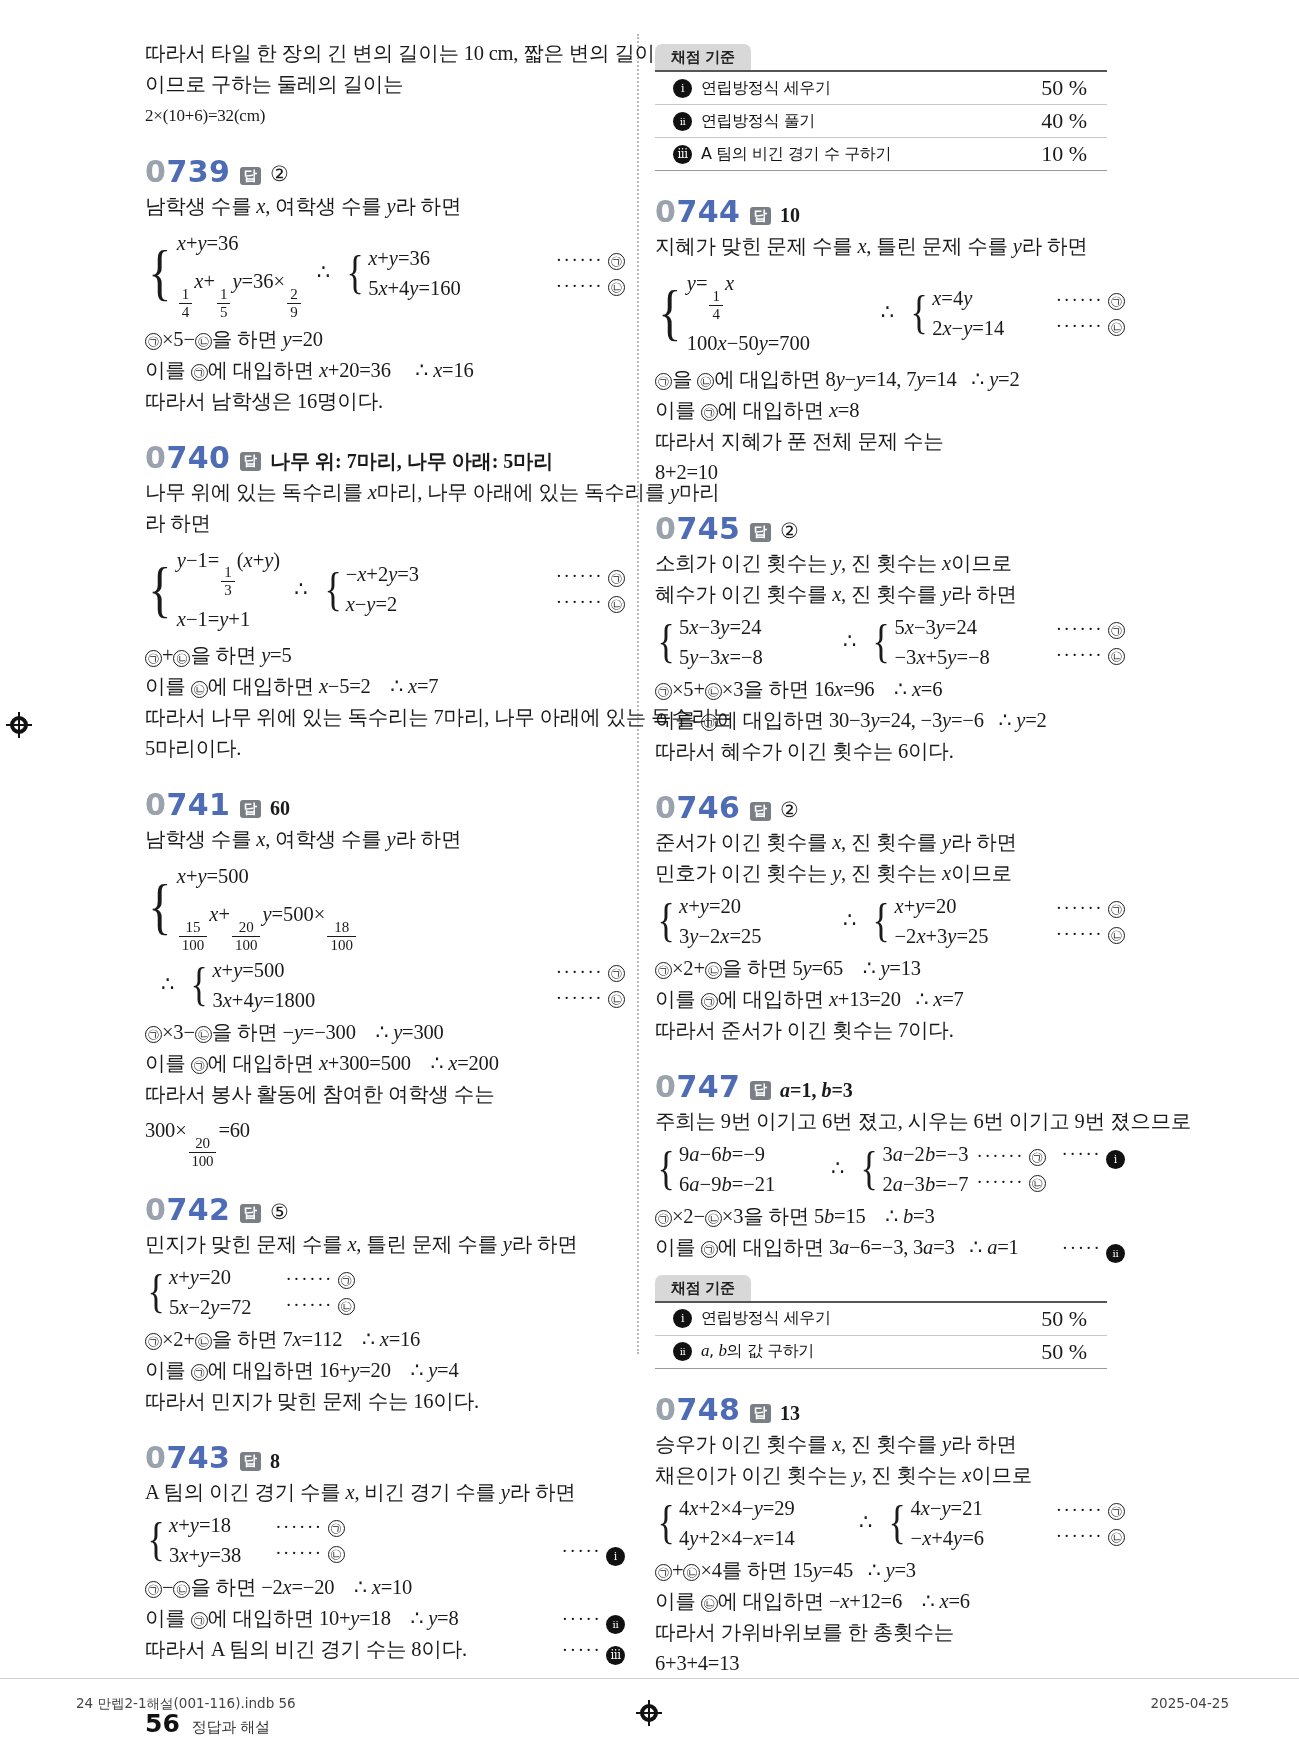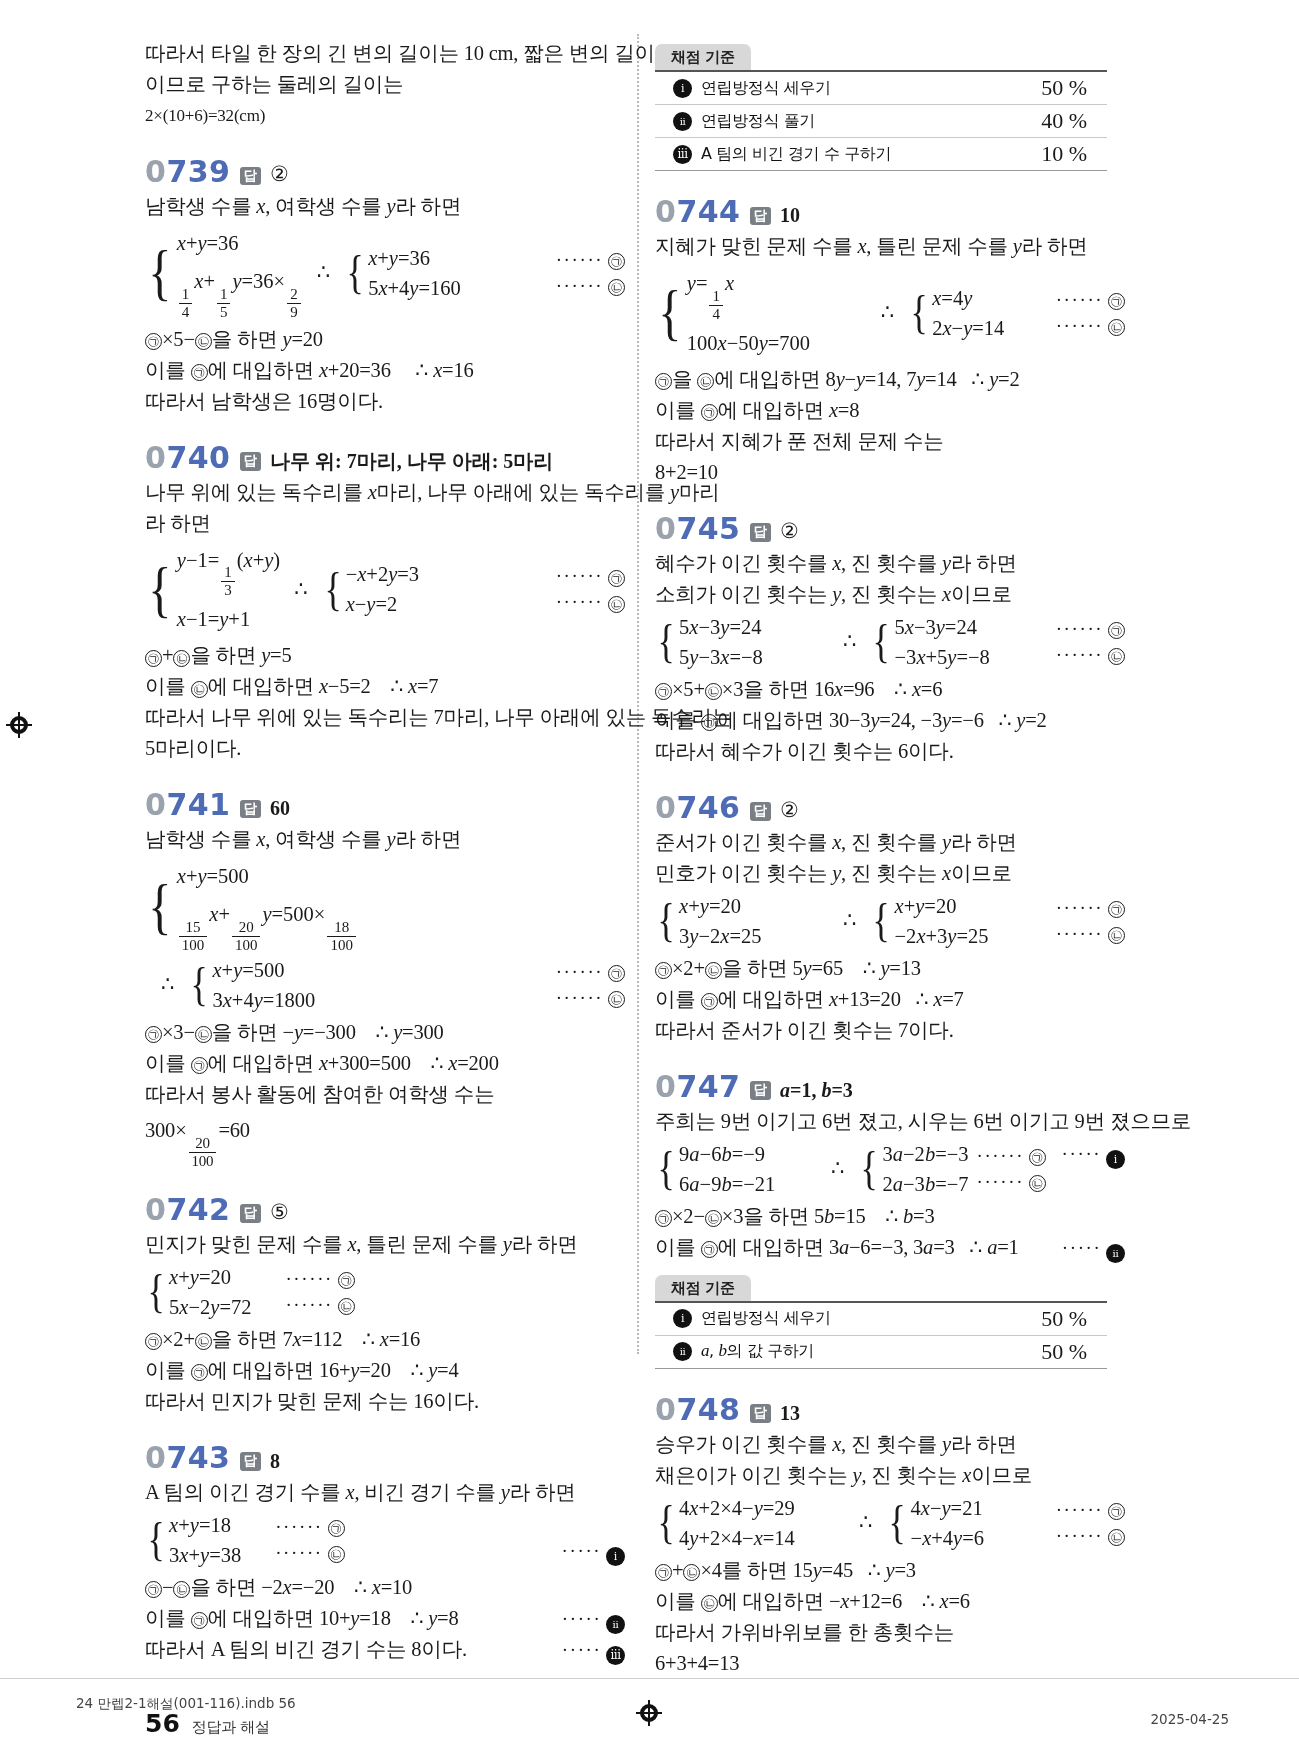--- a/index.html
+++ b/index.html
@@ -232,21 +232,21 @@
     left:0; top:1678px; width:1299px;
     border-top:1px solid #cfcfcf;
   }
   .foot {
     position:absolute; top:1695px;
     font-family:"DejaVu Sans", sans-serif;
     font-size:13.5px;
     color:#444;
   }
   .foot-left { left:76px; }
-  .foot-right { right:70px;margin-top:16px; }
+  .foot-right { right:70px; }
 </style>
 </head>
 <body>
 
 <div class="page">
 
   <div class="divider"></div>
   <div class="regmark">
       <span></span>
     </div>
@@ -518,22 +518,22 @@
       <div class="line">따라서 지혜가 푼 전체 문제 수는</div>
       <div class="line">8+2=10</div>
     </div>
 
     <div class="blk">
       <div class="prob-head">
         <span class="prob-no"><span class="g">0</span>745</span>
         <span class="dap">답</span>
         <span class="ans light">②</span>
       </div>
+      <div class="line">소희가 이긴 횟수는 <span class="mi">y</span>, 진 횟수는 <span class="mi">x</span>이므로</div>
       <div class="line">혜수가 이긴 횟수를 <span class="mi">x</span>, 진 횟수를 <span class="mi">y</span>라 하면</div>
-      <div class="line">소희가 이긴 횟수는 <span class="mi">y</span>, 진 횟수는 <span class="mi">x</span>이므로</div>
 
       <div class="sysrow">
         <span class="brace">{</span>
         <div class="eqs" style="width:150px;">
           <div class="eq">5<span class="mi">x</span>−3<span class="mi">y</span>=24</div>
           <div class="eq">5<span class="mi">y</span>−3<span class="mi">x</span>=−8</div>
         </div>
         <span class="therefore">∴</span>
         <span class="brace">{</span>
         <div class="eqs">

